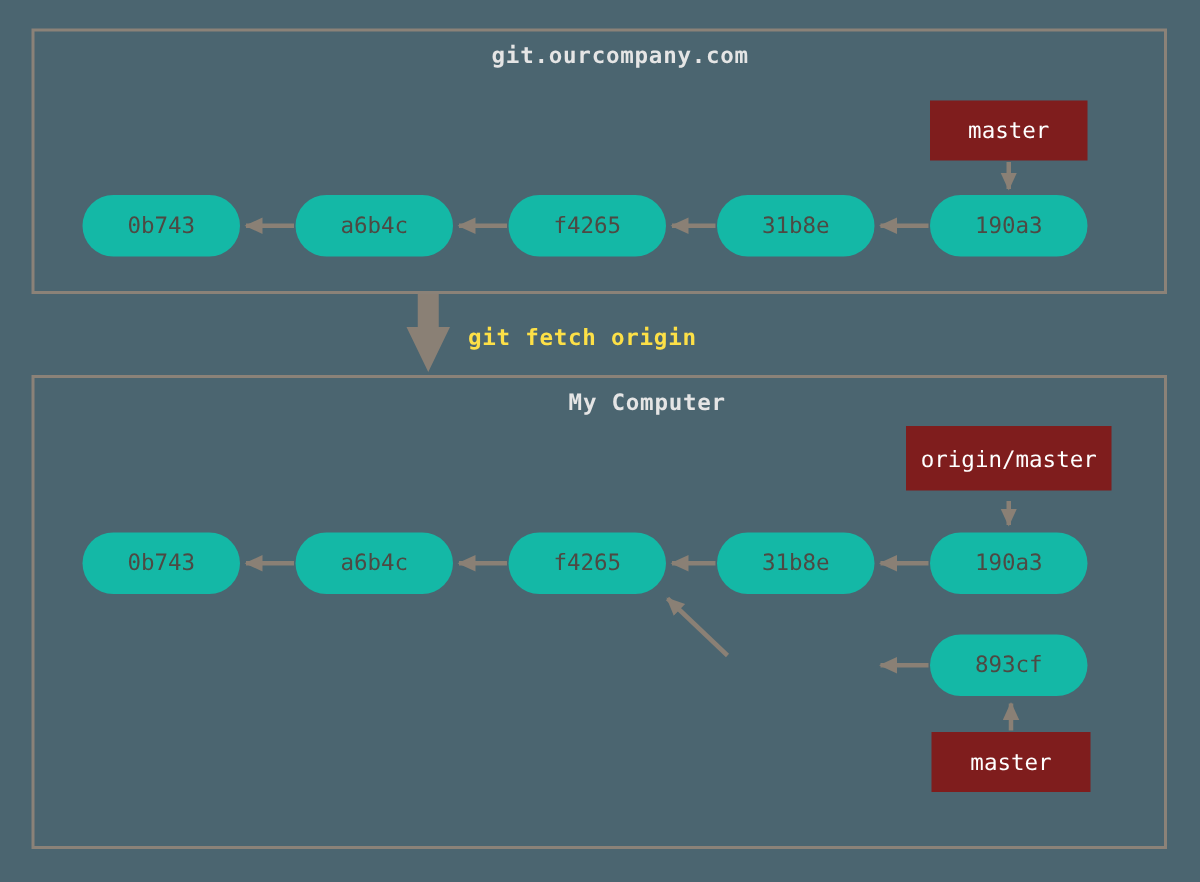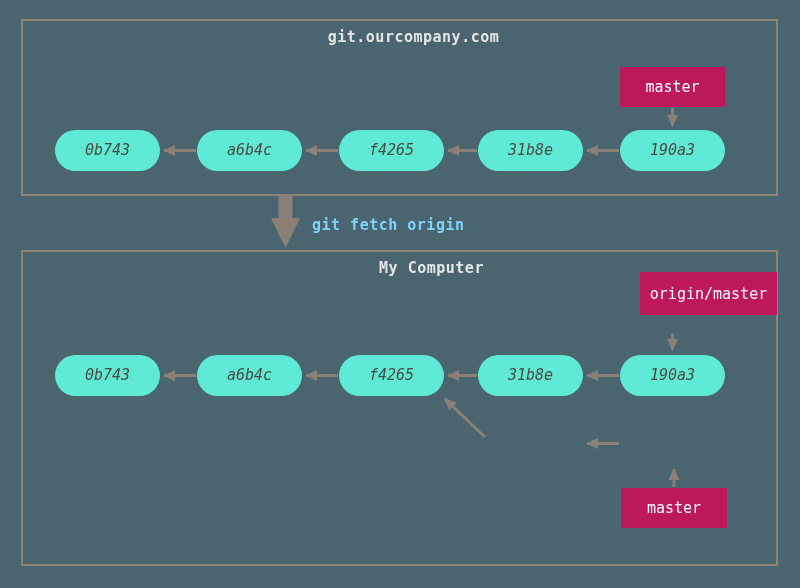--- a/index.html
+++ b/index.html
@@ -29,45 +29,44 @@
     text-align: center;
     font-size: 15px;
     font-weight: bold;
     color: #e5e5e5;
     letter-spacing: 0.5px;
   }
   .commit {
     position: absolute;
     width: 105px;
     height: 41px;
-    background: #5eead4;
+    background: #14b8a6;
     border-radius: 20.5px;
     color: #4e4943;
     font-size: 15px;
     line-height: 41px;
     text-align: center;
     box-sizing: border-box;
-    font-style: italic;
   }
   .branch {
     position: absolute;
-    background: #be185d;
+    background: #7f1d1d;
     color: #ffffff;
     font-size: 15px;
     text-align: center;
     box-sizing: border-box;
     display: flex;
     align-items: center;
     justify-content: center;
   }
   .command-label {
     position: absolute;
     font-size: 15px;
     font-weight: bold;
-    color: #7dd3fc;
+    color: #fde047;
     letter-spacing: 0.5px;
     white-space: nowrap;
   }
 </style>
 </head>
 <body>
 
 <div class="canvas">
 
   <svg class="arrows-layer" width="800" height="588" viewBox="0 0 800 588" xmlns="http://www.w3.org/2000/svg">
@@ -110,17 +109,18 @@
 
   <div class="machine-box" style="left:21px; top:250px; width:757px; height:316px;"></div>
   <div class="machine-title" style="left:39px; top:259px;">My Computer</div>
 
   <div class="commit" style="left:55px;  top:355px;">0b743</div>
   <div class="commit" style="left:197px; top:355px;">a6b4c</div>
   <div class="commit" style="left:339px; top:355px;">f4265</div>
   <div class="commit" style="left:478px; top:355px;">31b8e</div>
   <div class="commit" style="left:620px; top:355px;">190a3</div>
 
+  <div class="commit" style="left:620px; top:423px;">893cf</div>
 
-  <div class="branch" style="left:604px; top:272px; width:137px; height:43px;margin-left:36px;">origin/master</div>
+  <div class="branch" style="left:604px; top:284px; width:137px; height:43px;">origin/master</div>
   <div class="branch" style="left:621px; top:488px; width:106px; height:40px;">master</div>
 
 </div>
 
 </body></html>

